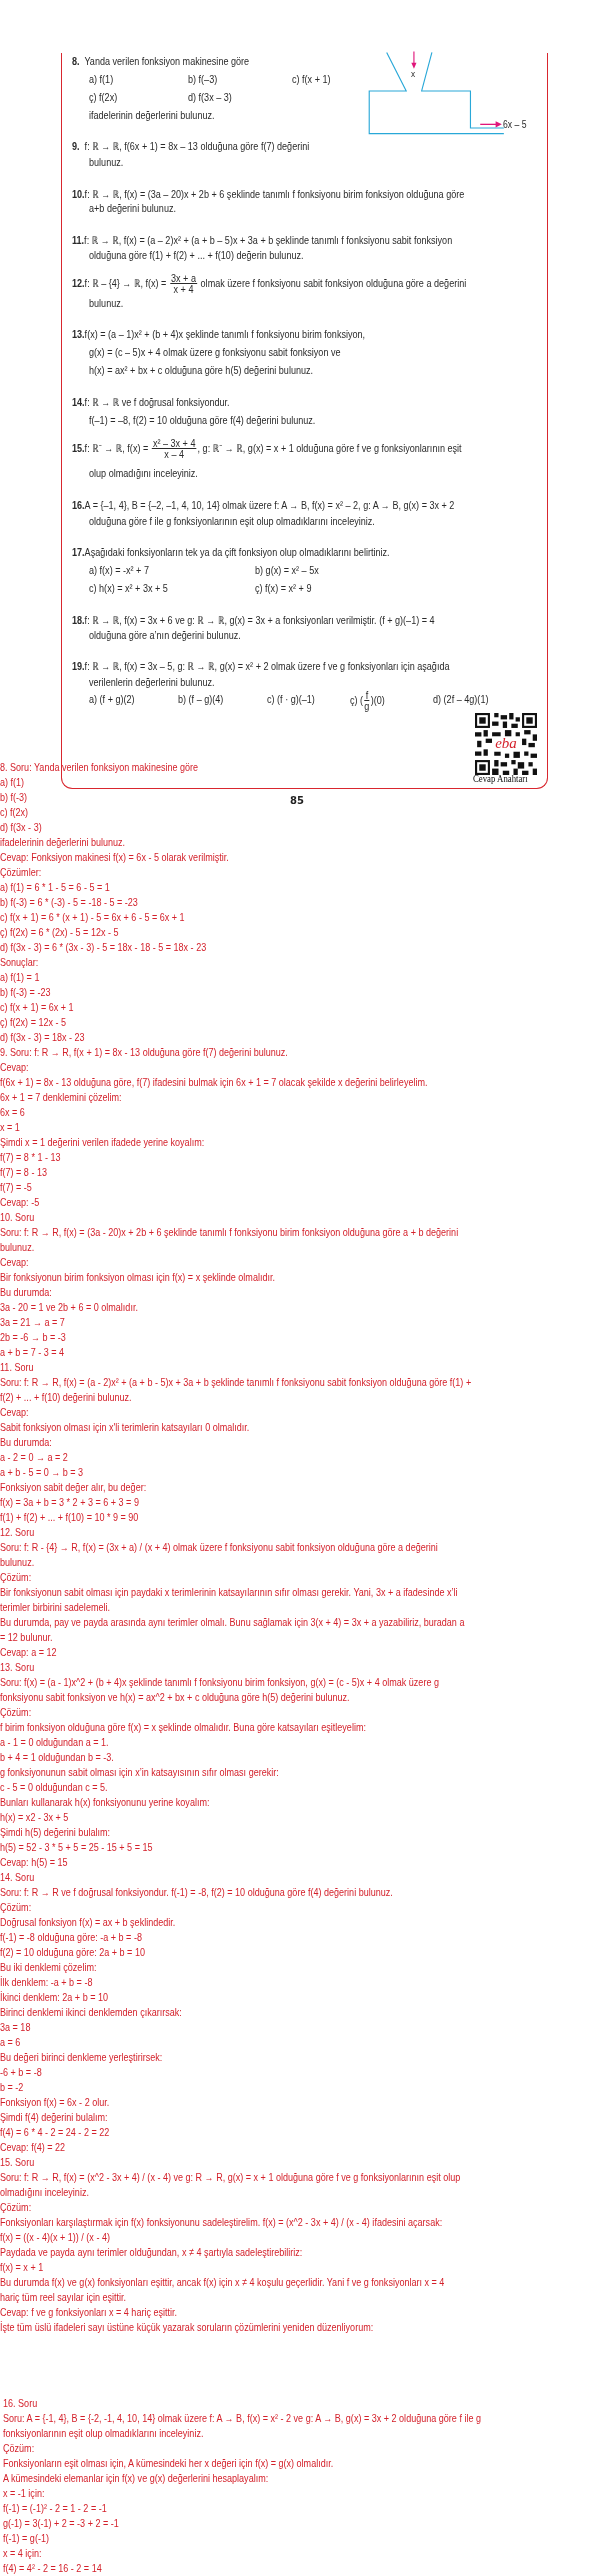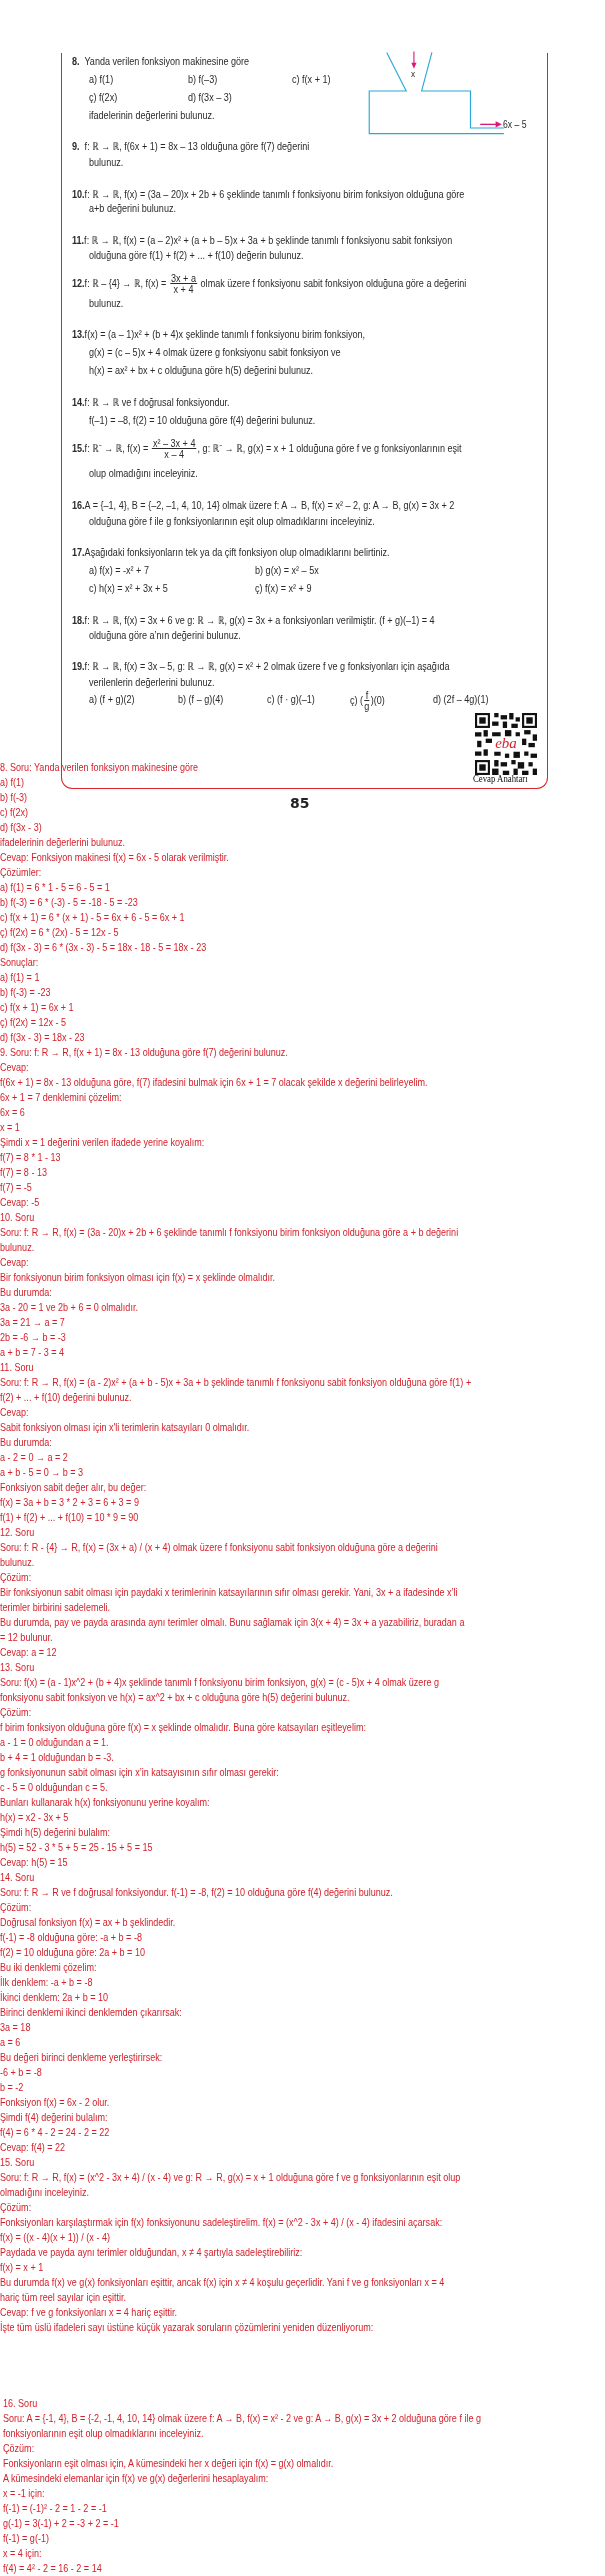--- a/index.html
+++ b/index.html
@@ -6,21 +6,21 @@
   body { width:606px; height:3289px; background:#ffffff; position:relative; overflow:hidden; }
   .ws { position:absolute; left:61px; top:53px; width:487px; height:736px; border:1px solid #d9262e; border-top:none; border-radius:0 0 11.3px 11.3px; box-sizing:border-box; }
   .q { position:absolute; font-family:"Liberation Sans", sans-serif; font-size:10.8px; color:#2a2a2a; transform:scaleX(0.84); transform-origin:left top; white-space:nowrap; line-height:13.4px; }
   .q b { font-weight:bold; }
   .frac { display:inline-block; vertical-align:middle; text-align:center; line-height:10.3px; margin:0 1.5px; }
   .frac span { display:block; }
   .frac .num { border-bottom:0.8px solid #2a2a2a; padding:0 1px; }
   .machine { position:absolute; }
   .qr { position:absolute; left:475px; top:713px; width:62px; height:62px; background:#fff; }
   .qr-label { position:absolute; left:473px; top:773px; font-family:"Liberation Serif", serif; font-size:10.3px; color:#111; transform:scaleX(0.85); transform-origin:left top; white-space:nowrap; }
-  .pagenum { position:absolute; left:290px; top:795px; font-family:"DejaVu Sans", sans-serif; font-weight:bold; font-size:14px; color:#222; }
+  .pagenum { position:absolute; left:290px; top:795px; font-family:"DejaVu Sans", sans-serif; font-weight:bold; font-size:10px; color:#222; }
   .sol { position:absolute; font-family:"Liberation Sans", sans-serif; font-size:11.3px; color:#d4212b; line-height:15px; white-space:nowrap; transform:scaleX(0.80); transform-origin:left top; }
   .sol div { height:15px; }
 </style>
 </head>
 <body>
 
 <div class="ws"></div>
 
 <div class="q" style="left:72px;top:55px;">
   <b>8.</b>&nbsp; <span>Yanda verilen fonksiyon makinesine göre</span>

